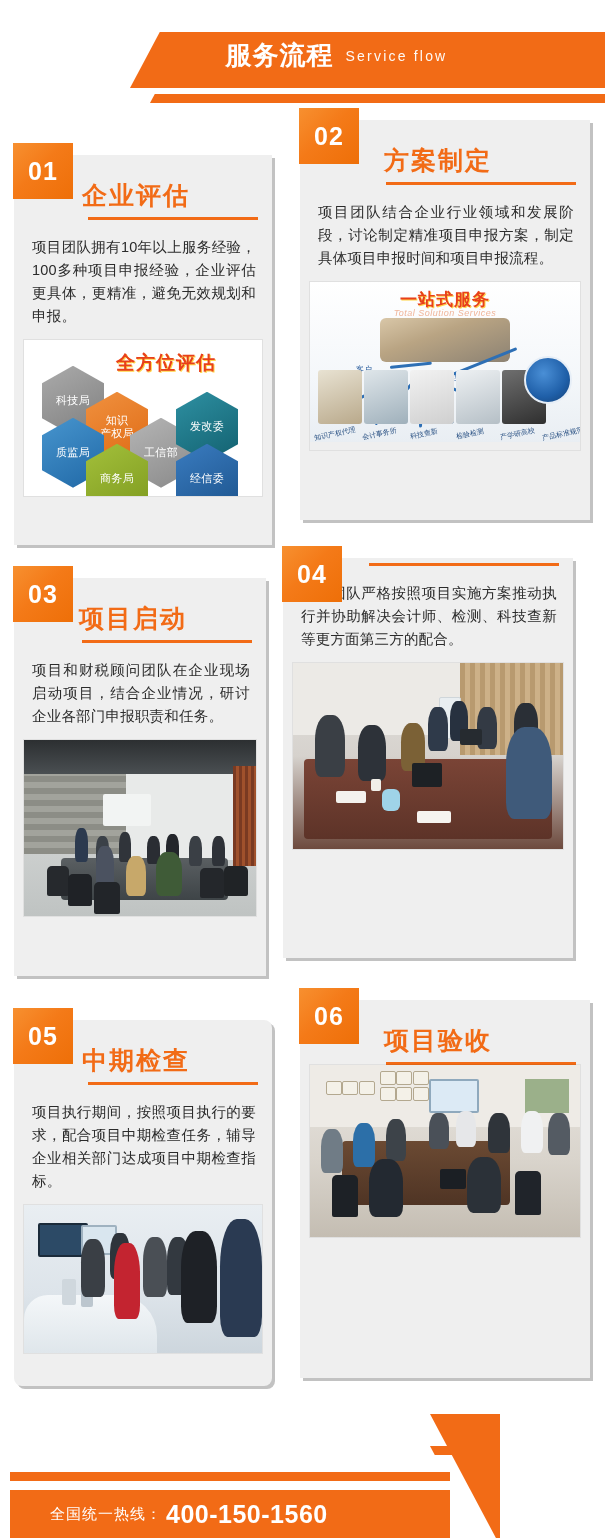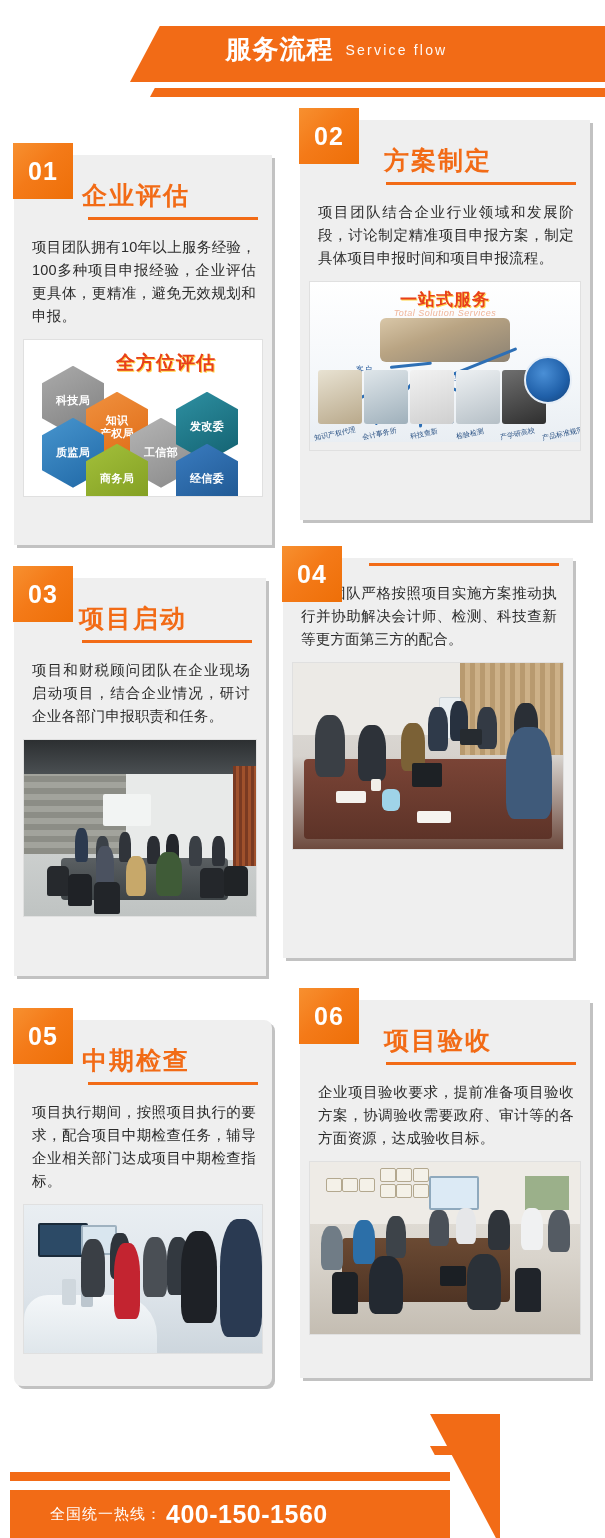--- a/index.html
+++ b/index.html
@@ -11,21 +11,21 @@
     position:relative;
     width:605px;
     height:1538px;
     background:#ffffff;
     overflow:hidden;
   }
 
   
   .header{
     position:absolute;
-    left:0; top:4px;
+    left:0; top:10px;
     width:605px; height:112px;
     overflow:hidden;
   }
   .hdr-band{
     position:absolute;
     left:130px; top:22px;
     width:540px; height:56px;
     background:#F26B16;
     transform:skewX(-28deg);
     transform-origin:left bottom;
@@ -131,21 +131,21 @@
     letter-spacing:1px;
     text-shadow:1px 1px 0 #FFD54A;
     white-space:nowrap;
   }
   .hex{
     position:absolute;
     width:62px; height:70px;
     clip-path:polygon(50% 0%,100% 25%,100% 75%,50% 100%,0% 75%,0% 25%);
     color:#ffffff;
     font-size:11px;
-    font-weight:bold;
+    font-weight:normal;
     display:flex;
     align-items:center;
     justify-content:center;
     text-align:center;
     line-height:1.15;
     letter-spacing:.3px;
   }
 
   
   .onestop{
@@ -423,21 +423,20 @@
         <div class="rm-person" style="left:66%;top:26px;width:36px;height:92px;background:#1e2126;"></div>
         <div class="rm-person" style="right:0;top:14px;width:42px;height:118px;background:#2a3a52;"></div>
       </div>
     </div>
   </div>
 
   <div class="card" style="left:300px; top:1000px; width:290px; height:378px;">
     <div class="badge">06</div>
     <div class="card-title">项目验收</div>
     <div class="title-rule" style="width:190px;"></div>
-    <div class="card-body">企业项目验收要求，提前准备项目验收方案，协调验收需要政府、审计等的各方面资源，达成验收目标。</div>
 
     <div class="photo" style="height:172px;">
       <div class="scene" style="background:linear-gradient(180deg,#e8e5e0 0%,#d9d4cc 55%,#c4bdb2 100%);">
         <div class="rm-wall" style="left:0;top:0;width:100%;height:62px;background:#eeebe6;"></div>
         <div class="rm-wall" style="right:4%;top:14px;width:44px;height:34px;background:#9bb08a;"></div>
         <div class="rm-screen" style="left:44%;top:14px;width:46px;height:30px;background:#dceaf5;border:2px solid #8fa9bd;"></div>
         <div class="rm-screen" style="left:6%;top:16px;width:14px;height:12px;background:#f4f1e8;border:1px solid #b3a88f;"></div>
         <div class="rm-screen" style="left:12%;top:16px;width:14px;height:12px;background:#f4f1e8;border:1px solid #b3a88f;"></div>
         <div class="rm-screen" style="left:18%;top:16px;width:14px;height:12px;background:#f4f1e8;border:1px solid #b3a88f;"></div>
         <div class="rm-screen" style="left:26%;top:6px;width:14px;height:12px;background:#f4f1e8;border:1px solid #b3a88f;"></div>

